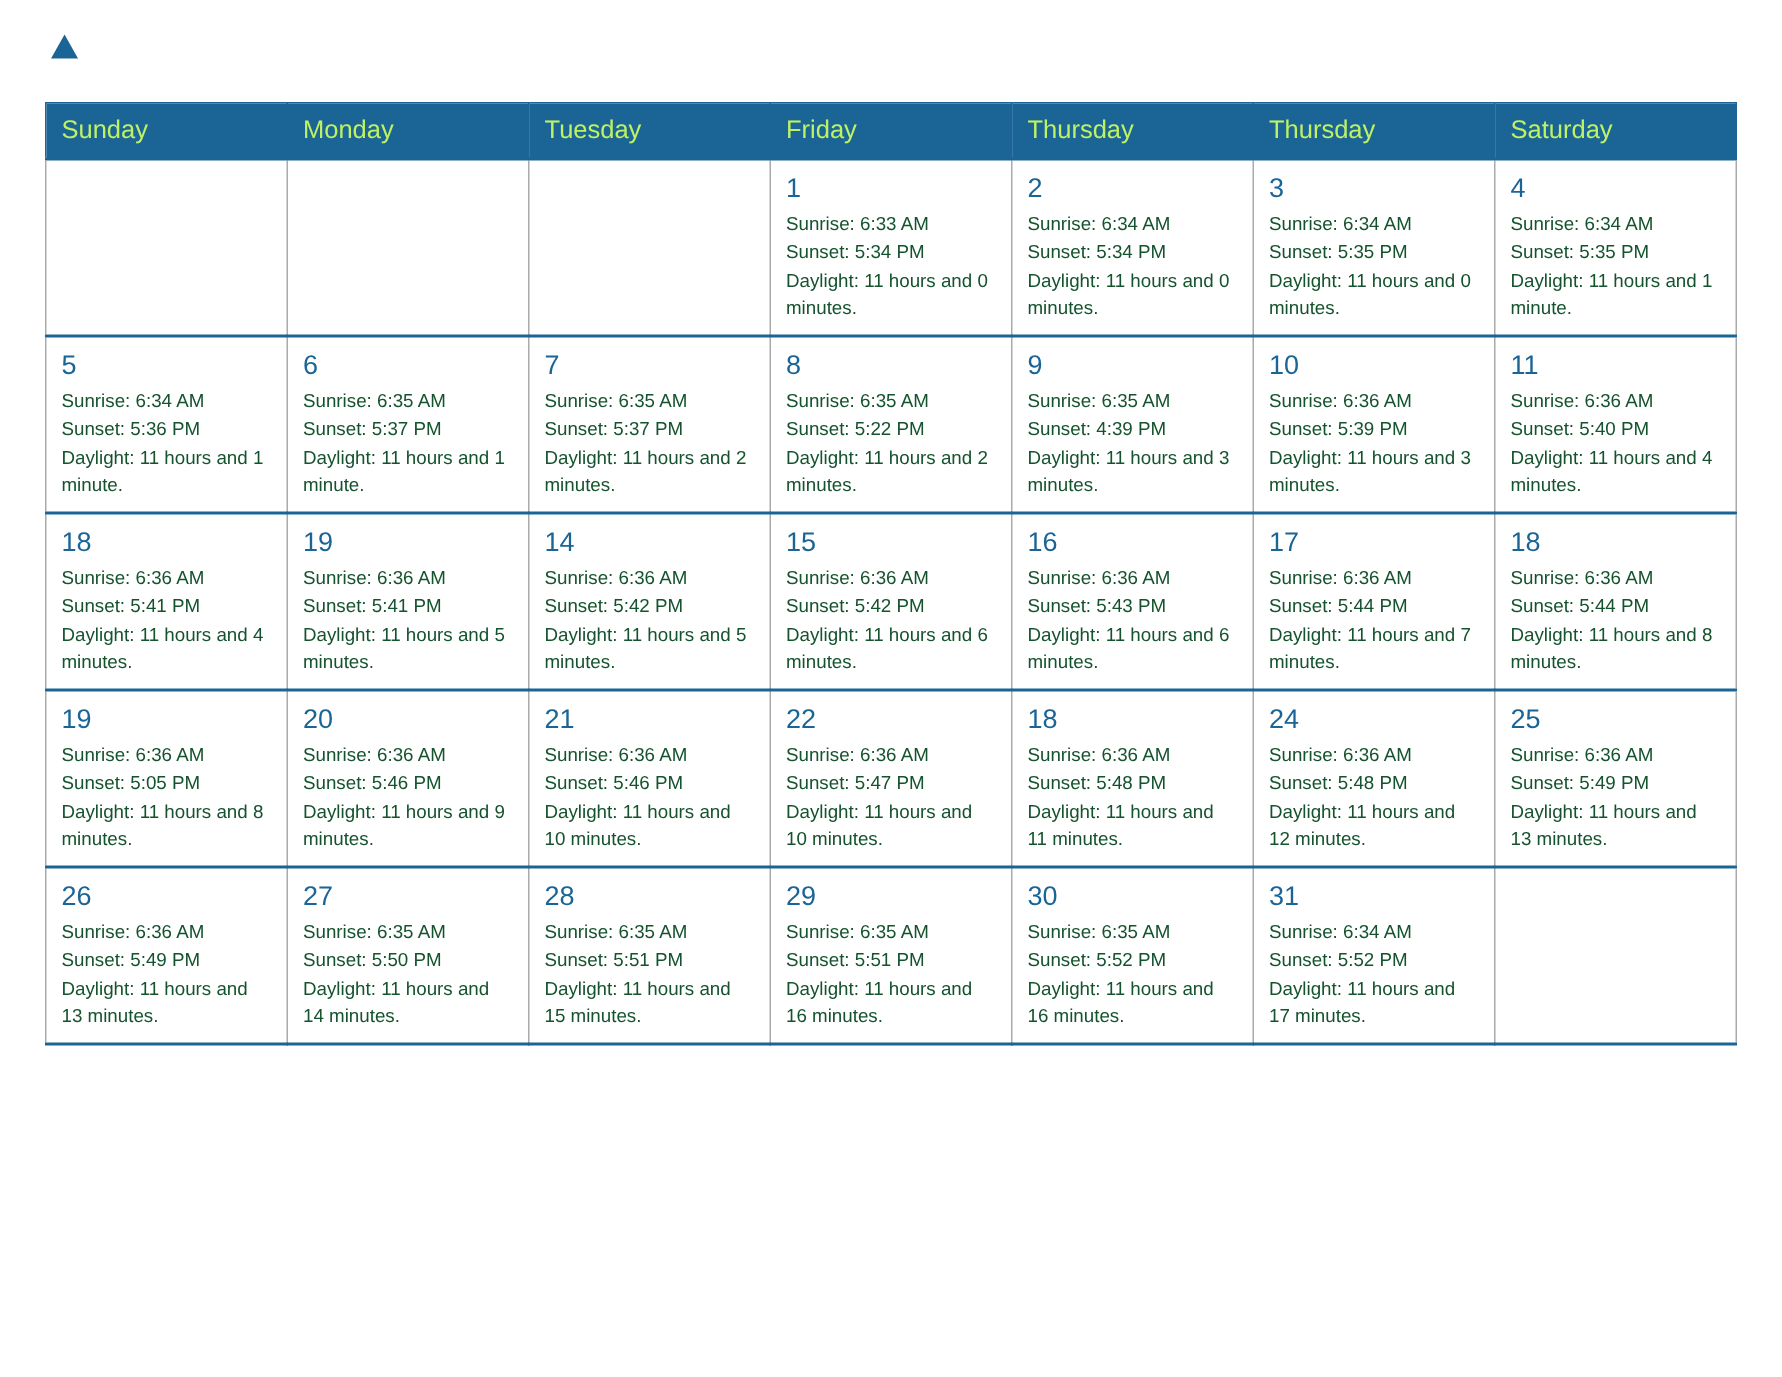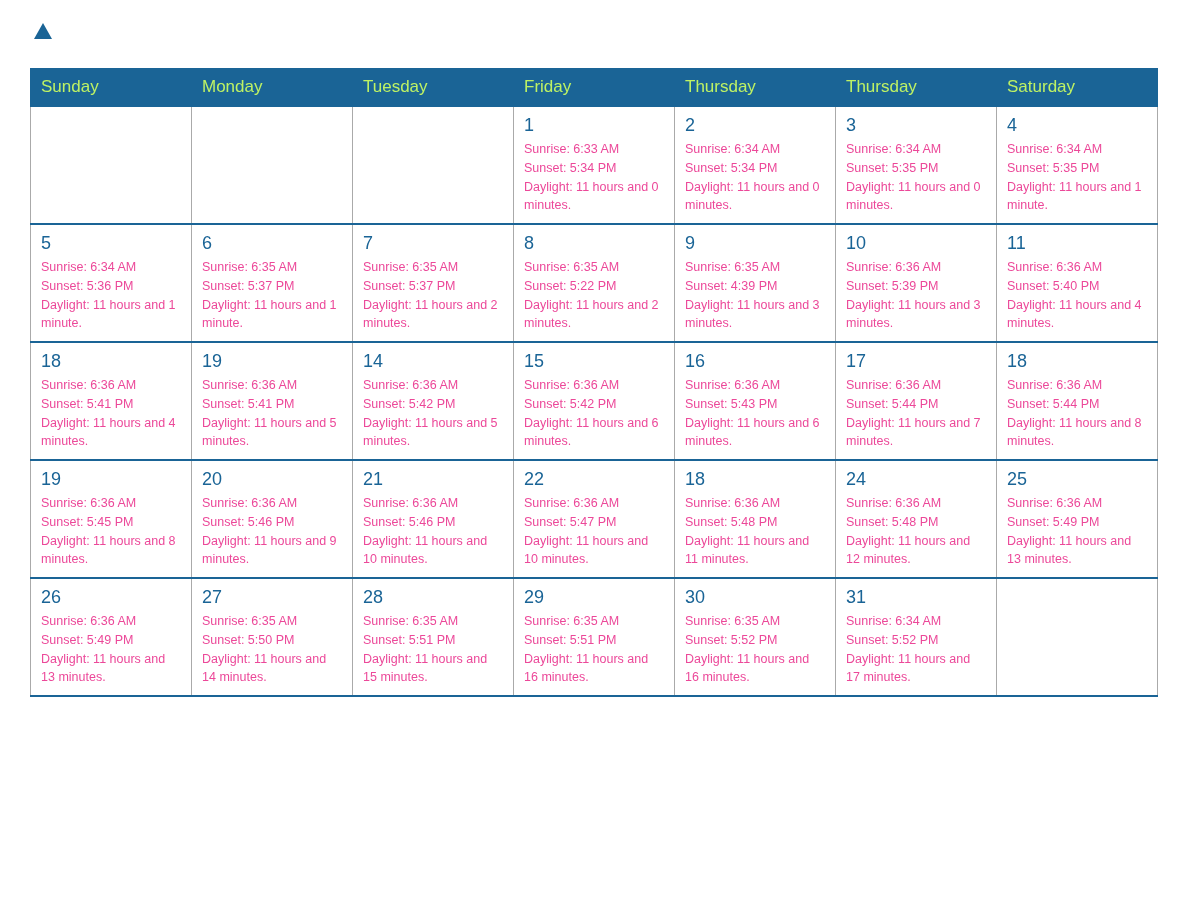--- a/index.html
+++ b/index.html
@@ -66,21 +66,21 @@
     .day-number {
       font-size: 18px;
       color: #1a6496;
       font-weight: normal;
       display: block;
       margin-bottom: 4px;
     }
     .day-info {
       font-size: 12.5px;
       line-height: 1.5;
-      color: #ec4899;
+      color: #14532d;
     }
     .empty-cell {
       background: #fff;
     }
     tr {
       border-bottom: 2px solid #1a6496;
     }
   </style>
 </head>
 <body>
@@ -235,21 +235,21 @@
           <span class="day-number">18</span>
           <div class="day-info">Sunrise: 6:36 AM
 Sunset: 5:44 PM
 Daylight: 11 hours and 8 minutes.</div>
         </td>
       </tr>
       <tr>
         <td>
           <span class="day-number">19</span>
           <div class="day-info">Sunrise: 6:36 AM
-Sunset: 5:45 PM
+Sunset: 5:05 PM
 Daylight: 11 hours and 8 minutes.</div>
         </td>
         <td>
           <span class="day-number">20</span>
           <div class="day-info">Sunrise: 6:36 AM
 Sunset: 5:46 PM
 Daylight: 11 hours and 9 minutes.</div>
         </td>
         <td>
           <span class="day-number">21</span>

